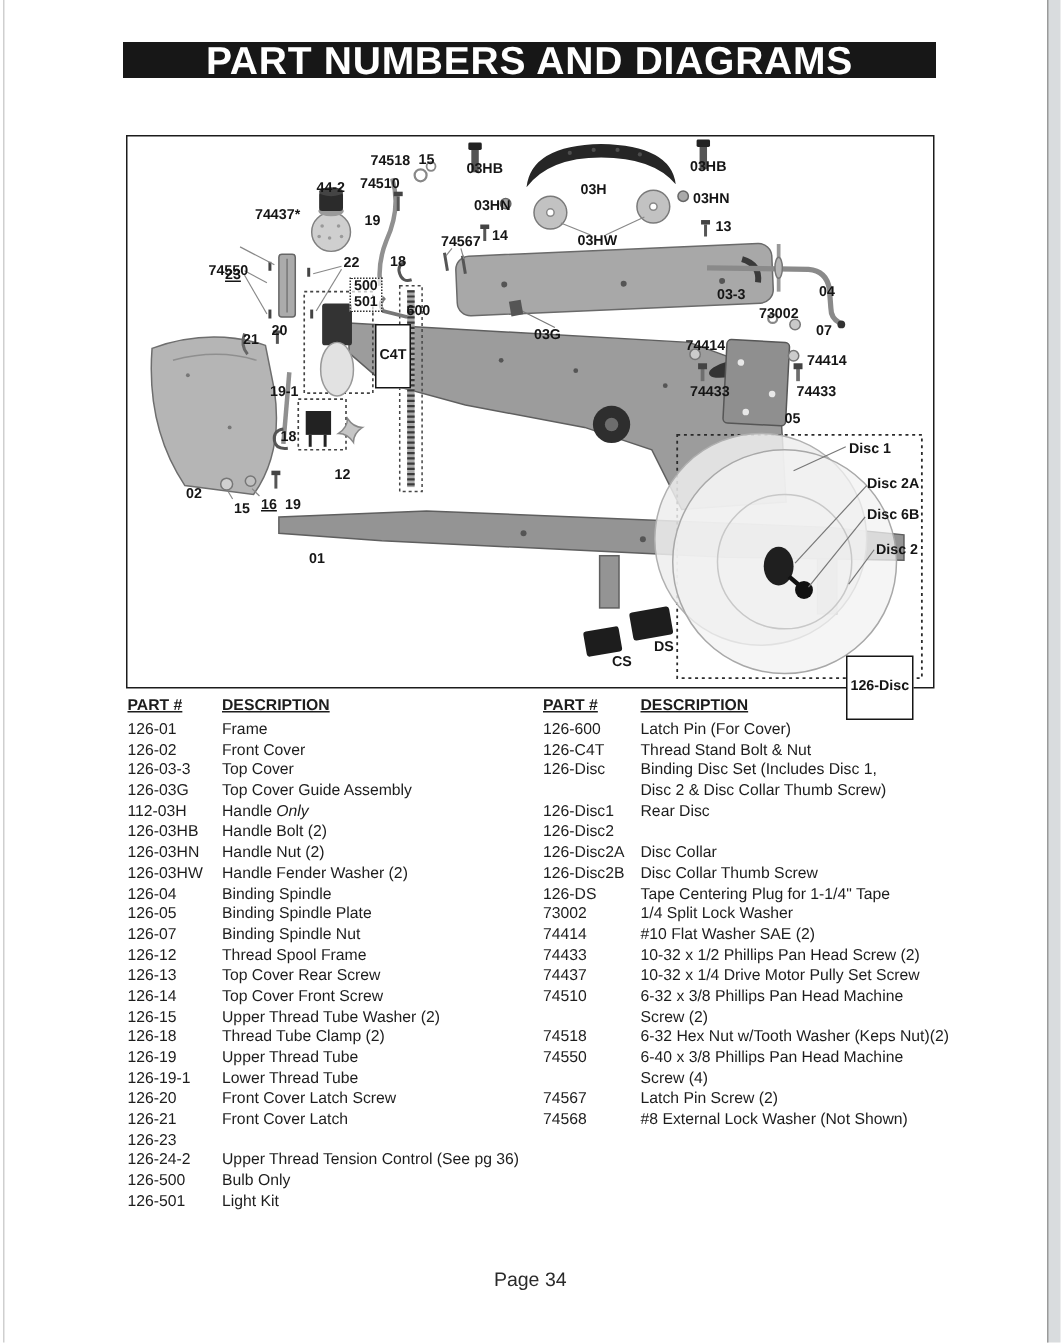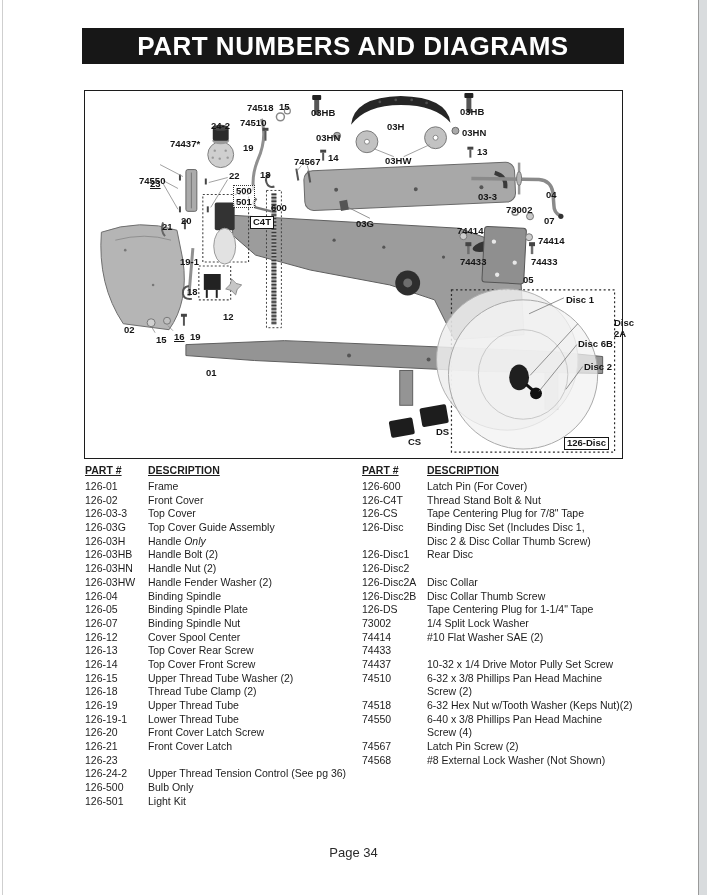--- a/index.html
+++ b/index.html
@@ -4,34 +4,34 @@
 <style>
   html,body{margin:0;padding:0;}
   body{
     width:707px;height:895px;position:relative;background:#ffffff;
     font-family:"Liberation Sans","DejaVu Sans",sans-serif;color:#222;
     overflow:hidden;
   }
   .page-edge-left{position:absolute;left:2px;top:0;width:1px;height:895px;background:#cfcfcf;}
   .page-edge-right{position:absolute;right:0;top:0;width:8px;height:895px;background:#d9dcde;border-left:1px solid #9a9a9a;}
   .title-banner{
-    position:absolute;left:82px;top:28px;width:542px;height:36px;background:#171717;
+    position:absolute;left:82px;top:28px;width:542px;height:24px;background:#171717;
     display:flex;align-items:center;justify-content:center;
   }
   .title-banner span{color:#fff;font-size:26px;font-weight:bold;letter-spacing:.5px;}
   .diagram-box{
     position:absolute;left:84px;top:90px;width:539px;height:369px;
     border:1.6px solid #1c1c1c;box-sizing:border-box;background:#fff;
   }
   .diagram-box svg{position:absolute;left:0;top:0;width:100%;height:100%;}
   .dlabel{
     position:absolute;font-size:9.5px;font-weight:bold;color:#151515;line-height:10.5px;
     white-space:pre-line;
   }
-  .dlabel.boxed{border:1.2px solid #151515;padding:0 2px;background:#fff;text-align:center;}
+  .dlabel.boxed{border:1.2px solid #151515;padding:15px 2px;background:#fff;text-align:center;}
   .dlabel.boxed-dotted{border:1.3px dotted #333;padding:0 2px;background:rgba(255,255,255,.7);}
   .ptable{position:absolute;font-size:10.5px;color:#1d1d1d;}
   .ptable .hdr{display:flex;font-weight:bold;margin-bottom:4px;justify-content:flex-end;}
   .ptable .hdr span{text-decoration:underline;}
   .prow{display:flex;height:13.7px;line-height:13.7px;}
   .pcell{flex:0 0 63px;}
   .ptable.right .pcell{flex:0 0 65px;}
   .dcell{flex:1;white-space:nowrap;}
   .hdr .pcell{text-decoration:none;}
   .footer{position:absolute;left:0;top:845px;width:707px;text-align:center;font-size:13px;color:#2a2a2a;}
@@ -194,21 +194,21 @@
         <rect x="306" y="330" width="24" height="17" rx="2" fill="#1d1d1d"></rect>
       </g>
     <g transform="rotate(-10 350 326)">
         <rect x="337" y="317" width="27" height="19" rx="2" fill="#1d1d1d"></rect>
       </g>
   </svg>
   <div id="diagram-labels">
       <div class="dlabel" style="left: 162px; top: 12px;">74518</div>
       <div class="dlabel" style="left: 194px; top: 11px;">15</div>
       <div class="dlabel" style="left: 155px; top: 27px;">74510</div>
-      <div class="dlabel" style="left: 126px; top: 30px;">24-2</div>
+      <div class="dlabel" style="left: 126px; top: 30px;">44-2</div>
       <div class="dlabel" style="left: 85px; top: 48px; text-align: right;">74437*</div>
       <div class="dlabel" style="left: 158px; top: 52px;">19</div>
       <div class="dlabel" style="left: 65px; top: 88px; text-decoration: underline;">23</div>
       <div class="dlabel" style="left: 54px; top: 85px;">74550</div>
       <div class="dlabel" style="left: 144px; top: 80px;">22</div>
       <div class="dlabel" style="left: 175px; top: 79px;">18</div>
       <div class="dlabel" style="left: 209px; top: 66px;">74567</div>
       <div class="dlabel" style="left: 243px; top: 62px;">14</div>
       <div class="dlabel boxed-dotted" style="left: 148px; top: 94px;">500
 501</div>
@@ -237,21 +237,21 @@
       <div class="dlabel" style="left: 459px; top: 125px;">07</div>
       <div class="dlabel" style="left: 372px; top: 135px;">74414</div>
       <div class="dlabel" style="left: 453px; top: 145px;">74414</div>
       <div class="dlabel" style="left: 375px; top: 166px;">74433</div>
       <div class="dlabel" style="left: 446px; top: 166px;">74433</div>
       <div class="dlabel" style="left: 438px; top: 184px;">05</div>
       <div class="dlabel" style="left: 271px; top: 128px;">03G</div>
       <div class="dlabel" style="left: 323px; top: 346px;">CS</div>
       <div class="dlabel" style="left: 351px; top: 336px;">DS</div>
       <div class="dlabel" style="left: 481px; top: 204px;">Disc 1</div>
-      <div class="dlabel" style="left: 493px; top: 227px; margin-left: 36px;">Disc 2A</div>
+      <div class="dlabel" style="left: 493px; top: 227px;">Disc 2A</div>
       <div class="dlabel" style="left: 493px; top: 248px;">Disc 6B</div>
       <div class="dlabel" style="left: 499px; top: 271px;">Disc 2</div>
       <div class="dlabel boxed" style="left: 479px; top: 346px;">126-Disc</div>
     </div>
 </div>
 
 <div class="ptable left" id="table-left" style="left:85px;top:464px;width:270px;">
   <div class="hdr">
     <span class="pcell">PART #</span>
     <span class="dcell">DESCRIPTION</span>
@@ -267,21 +267,21 @@
       </div>
       <div class="prow">
         <span class="pcell">126-03-3</span>
         <span class="dcell">Top Cover</span>
       </div>
       <div class="prow">
         <span class="pcell">126-03G</span>
         <span class="dcell">Top Cover Guide Assembly</span>
       </div>
       <div class="prow">
-        <span class="pcell">126-03H</span>
+        <span class="pcell">112-03H</span>
         <span class="dcell">Handle <i>Only</i></span>
       </div>
       <div class="prow">
         <span class="pcell">126-03HB</span>
         <span class="dcell">Handle Bolt (2)</span>
       </div>
       <div class="prow">
         <span class="pcell">126-03HN</span>
         <span class="dcell">Handle Nut (2)</span>
       </div>
@@ -296,21 +296,21 @@
       <div class="prow">
         <span class="pcell">126-05</span>
         <span class="dcell">Binding Spindle Plate</span>
       </div>
       <div class="prow">
         <span class="pcell">126-07</span>
         <span class="dcell">Binding Spindle Nut</span>
       </div>
       <div class="prow">
         <span class="pcell">126-12</span>
-        <span class="dcell">Cover Spool Center</span>
+        <span class="dcell">Thread Spool Frame</span>
       </div>
       <div class="prow">
         <span class="pcell">126-13</span>
         <span class="dcell">Top Cover Rear Screw</span>
       </div>
       <div class="prow">
         <span class="pcell">126-14</span>
         <span class="dcell">Top Cover Front Screw</span>
       </div>
       <div class="prow">
@@ -363,24 +363,20 @@
   <div class="rows">
       <div class="prow">
         <span class="pcell">126-600</span>
         <span class="dcell">Latch Pin (For Cover)</span>
       </div>
       <div class="prow">
         <span class="pcell">126-C4T</span>
         <span class="dcell">Thread Stand Bolt &amp; Nut</span>
       </div>
       <div class="prow">
-        <span class="pcell">126-CS</span>
-        <span class="dcell">Tape Centering Plug for 7/8" Tape</span>
-      </div>
-      <div class="prow">
         <span class="pcell">126-Disc</span>
         <span class="dcell">Binding Disc Set (Includes Disc 1,</span>
       </div>
       <div class="prow">
         <span class="pcell"></span>
         <span class="dcell">Disc 2 &amp; Disc Collar Thumb Screw)</span>
       </div>
       <div class="prow">
         <span class="pcell">126-Disc1</span>
         <span class="dcell">Rear Disc</span>
@@ -403,20 +399,21 @@
       <div class="prow">
         <span class="pcell">73002</span>
         <span class="dcell">1/4 Split Lock Washer</span>
       </div>
       <div class="prow">
         <span class="pcell">74414</span>
         <span class="dcell">#10 Flat Washer SAE (2)</span>
       </div>
       <div class="prow">
         <span class="pcell">74433</span>
+        <span class="dcell">10-32 x 1/2 Phillips Pan Head Screw (2)</span>
       </div>
       <div class="prow">
         <span class="pcell">74437</span>
         <span class="dcell">10-32 x 1/4 Drive Motor Pully Set Screw</span>
       </div>
       <div class="prow">
         <span class="pcell">74510</span>
         <span class="dcell">6-32 x 3/8 Phillips Pan Head Machine</span>
       </div>
       <div class="prow">

